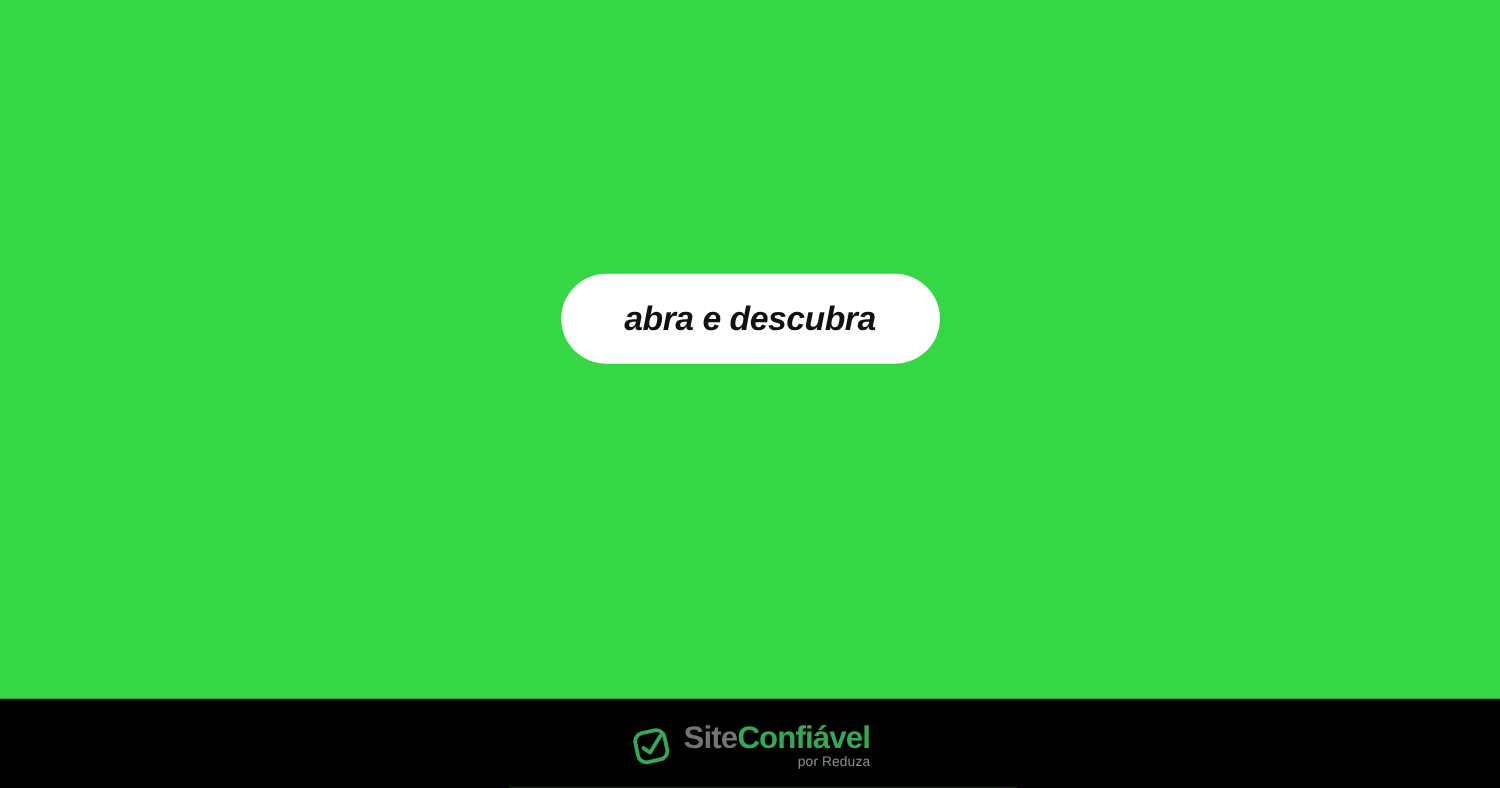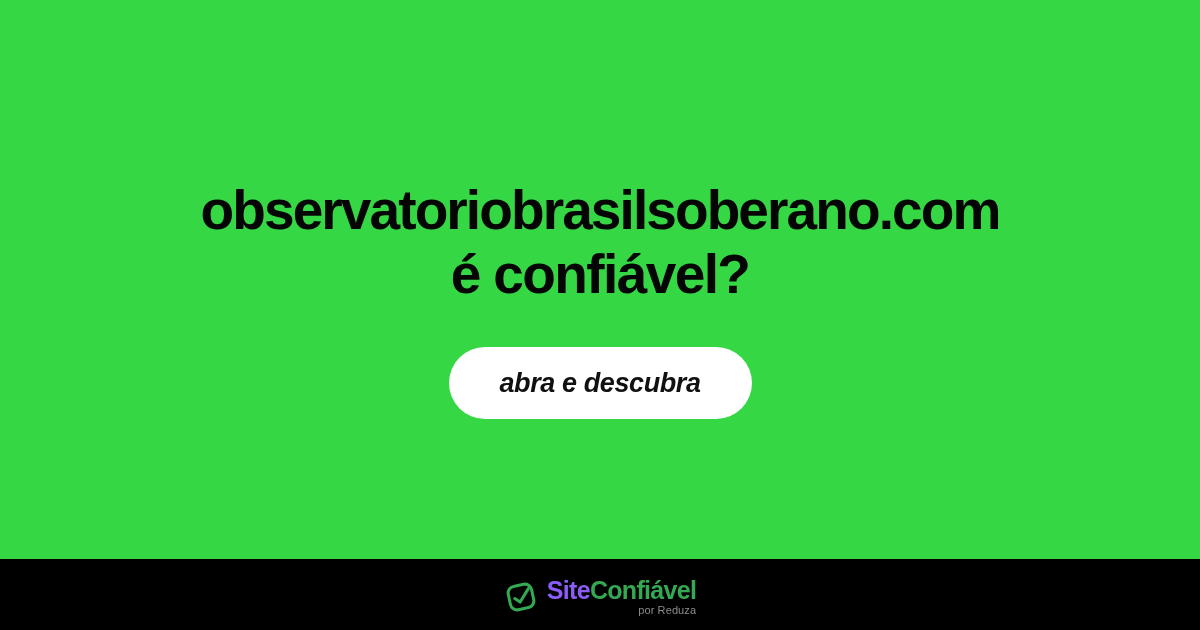--- a/index.html
+++ b/index.html
@@ -121,21 +121,21 @@
 
   .brand-name {
     font-family: "Liberation Sans", sans-serif;
     font-weight: 700;
     font-size: 25px;
     letter-spacing: -0.7px;
     white-space: nowrap;
   }
 
   .brand-name .word-site {
-    color: #8b5cf6;
+    color: #737373;
   }
 
   .brand-name .word-confiavel {
     color: #34a853;
     text-align: center;
   }
 
   .brand-tagline {
     margin-top: 2px;
     font-family: "Liberation Sans", sans-serif;
@@ -146,24 +146,20 @@
     white-space: nowrap;
   }
 </style>
 </head>
 <body>
 
 <div class="card">
 
   <section class="hero">
 
-    <h1 class="headline">
-      <span class="headline-line domain-line">observatoriobrasilsoberano.com</span>
-      <span class="headline-line">é confiável?</span>
-    </h1>
 
     <div class="cta-wrap">
       <button class="cta-button">abra e descubra</button>
     </div>
 
   </section>
 
   <footer class="footer">
     <div class="brand">
 

